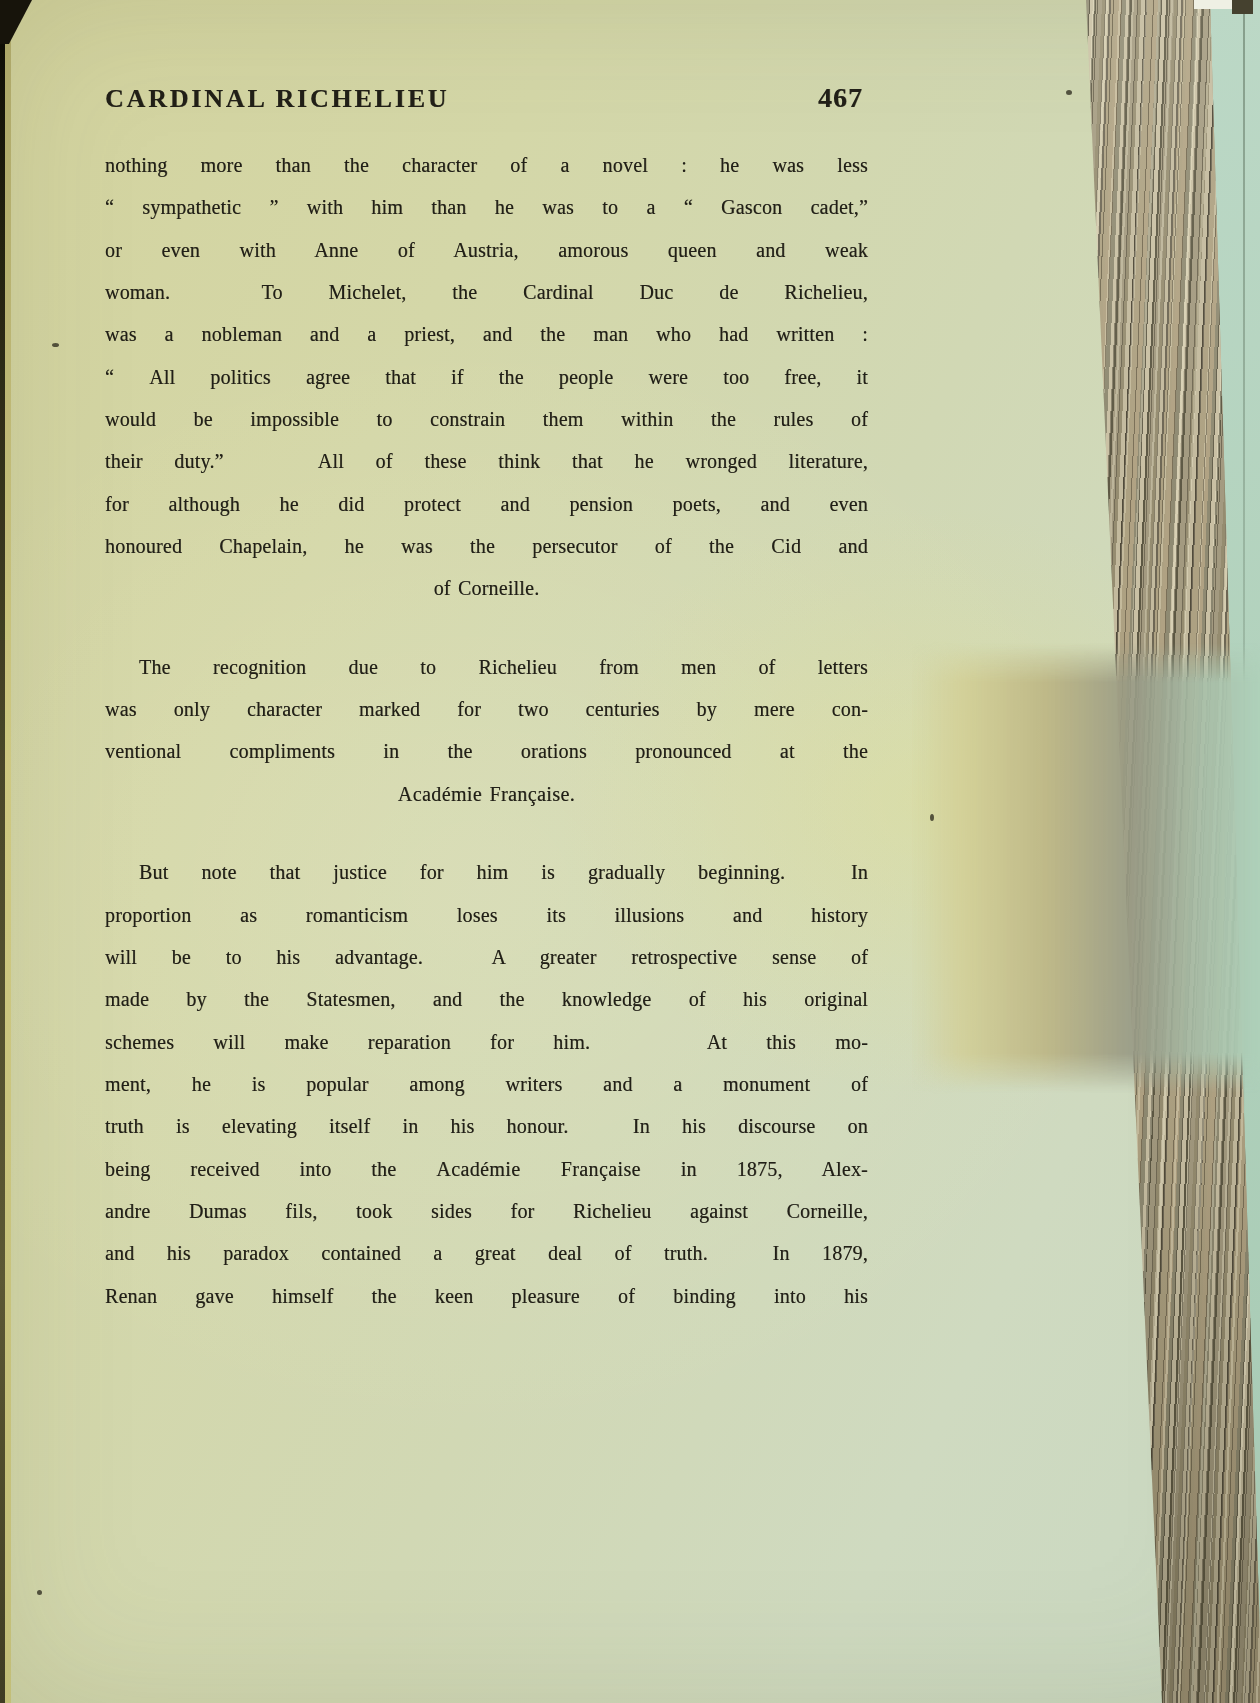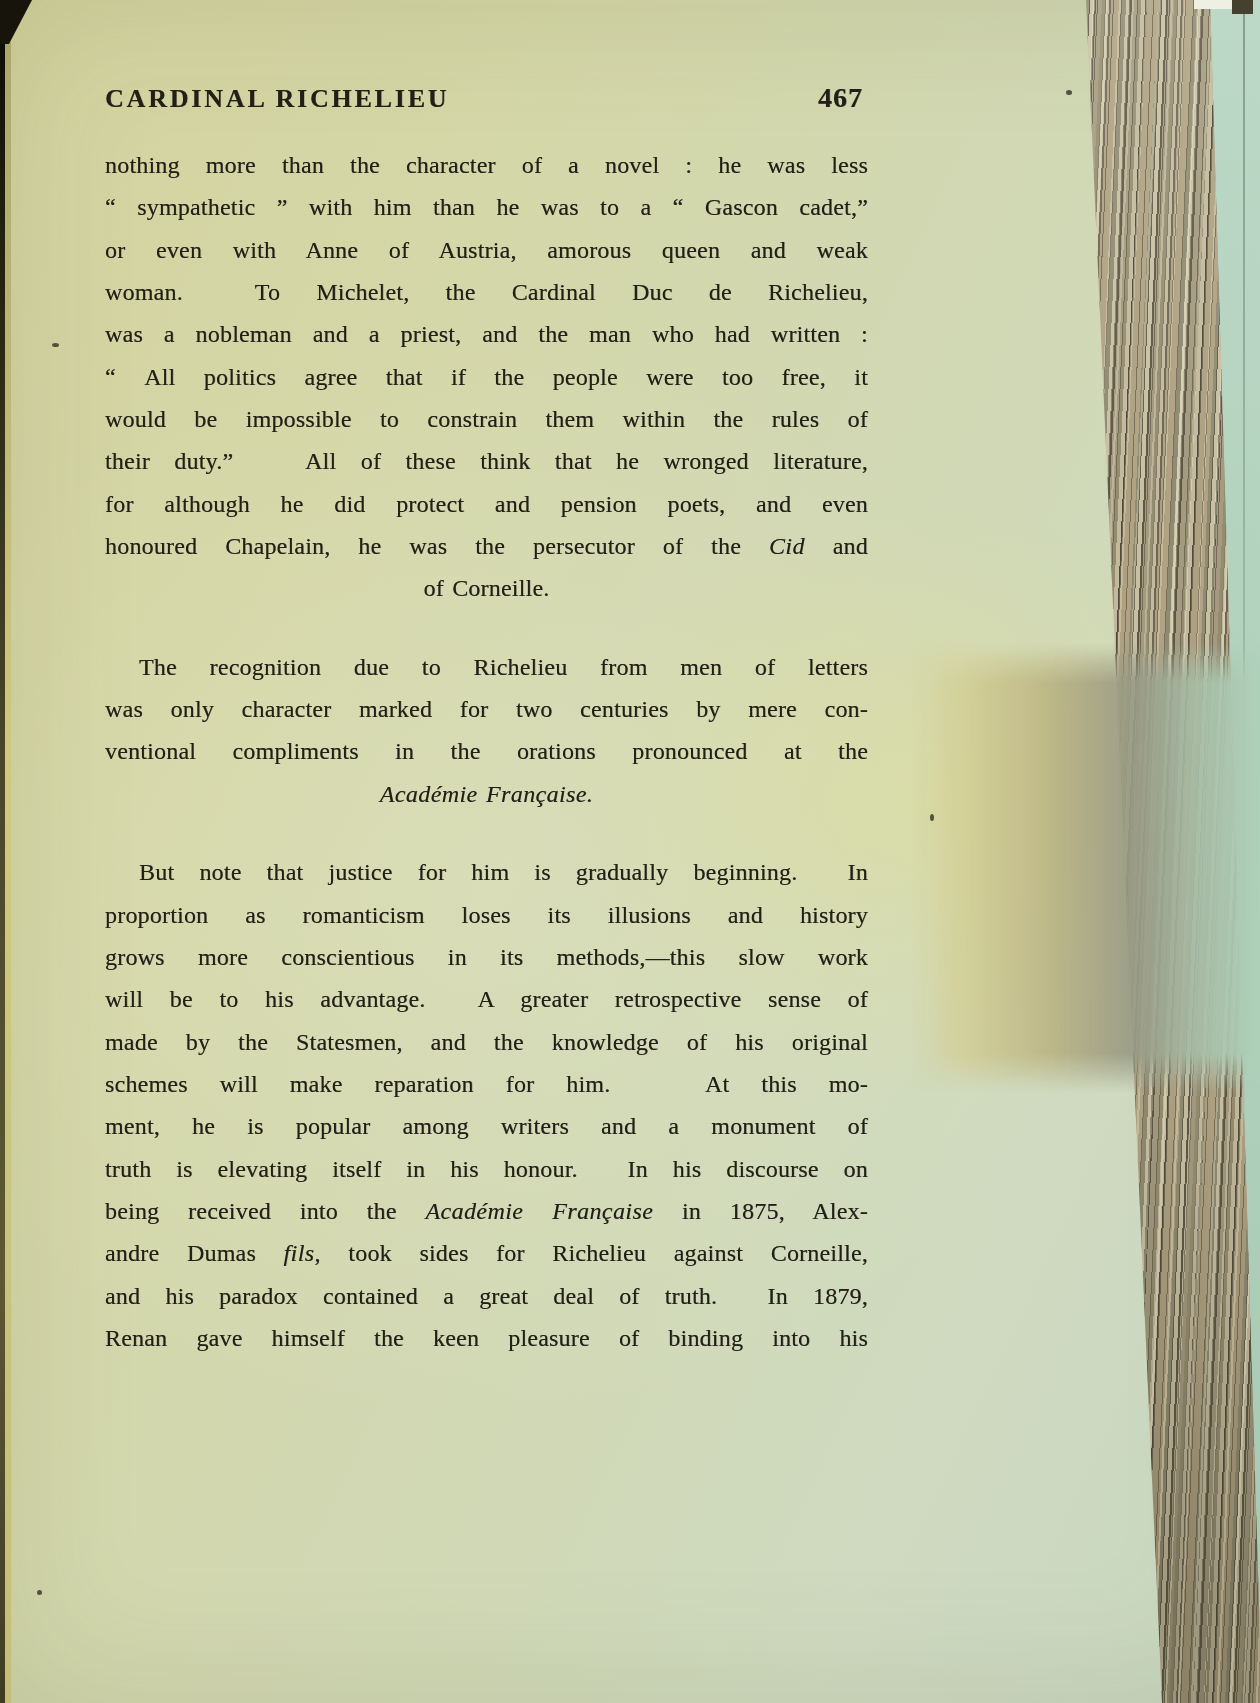--- a/index.html
+++ b/index.html
@@ -79,28 +79,28 @@
     position:absolute;left:0;right:30px;top:0;text-align:left;
     font-weight:700;font-size:26px;letter-spacing:2.8px;
     text-shadow:.4px .4px .6px rgba(25,24,14,.45);
   }
   .header .pnum{
     position:absolute;right:4px;top:-2px;font-size:28px;font-weight:600;
     letter-spacing:1px;text-shadow:.4px .4px .6px rgba(25,24,14,.45);
   }
   .body-text{
     position:absolute;left:105px;top:144px;width:763px;z-index:9;
-    font-size:24px;color:#211f17;
+    font-size:20px;color:#211f17;
     letter-spacing:.2px;word-spacing:2px;
     text-shadow:.35px .35px .55px rgba(25,24,14,.5);
   }
   .line{height:42.35px;line-height:42.35px;text-align:center;overflow:visible;}
   .line.j{text-align:justify;text-align-last:justify;}
   .line.ind{text-indent:34px;margin-top:36px;}
-  .it{font-style:italic;letter-spacing:.4px;}
+  .it{letter-spacing:.4px;}
 </style>
 </head>
 <body>
 
 <div class="backdrop"></div>
 <div class="backdrop-line"></div>
 <div class="page-stack"></div>
 <div class="page"></div>
 
 <div class="scan-blur"></div>
@@ -132,21 +132,20 @@
     <div class="line j"><span>their duty.”&nbsp;&nbsp; All of these think that he wronged literature,</span></div>
     <div class="line j"><span>for although he did protect and pension poets, and even</span></div>
     <div class="line j"><span>honoured Chapelain, he was the persecutor of the </span><span class="it">Cid</span><span> and</span></div>
     <div class="line"><span>of Corneille.</span></div>
     <div class="line j ind"><span>The recognition due to Richelieu from men of letters</span></div>
     <div class="line j"><span>was only character marked for two centuries by mere con-</span></div>
     <div class="line j"><span>ventional compliments in the orations pronounced at the</span></div>
     <div class="line"><span class="it">Académie Française.</span></div>
     <div class="line j ind"><span>But note that justice for him is gradually beginning.&nbsp; In</span></div>
     <div class="line j"><span>proportion as romanticism loses its illusions and history</span></div>
-    <div class="line j"><span>grows more conscientious in its methods,—this slow work</span></div>
     <div class="line j"><span>will be to his advantage.&nbsp; A greater retrospective sense of</span></div>
     <div class="line j"><span>made by the Statesmen, and the knowledge of his original</span></div>
     <div class="line j"><span>schemes will make reparation for him.&nbsp;&nbsp; At this mo-</span></div>
     <div class="line j"><span>ment, he is popular among writers and a monument of</span></div>
     <div class="line j"><span>truth is elevating itself in his honour.&nbsp; In his discourse on</span></div>
     <div class="line j"><span>being received into the </span><span class="it">Académie Française</span><span> in 1875, Alex-</span></div>
     <div class="line j"><span>andre Dumas </span><span class="it">fils</span><span>, took sides for Richelieu against Corneille,</span></div>
     <div class="line j"><span>and his paradox contained a great deal of truth.&nbsp; In 1879,</span></div>
     <div class="line j"><span>Renan gave himself the keen pleasure of binding into his</span></div>
   </div>

